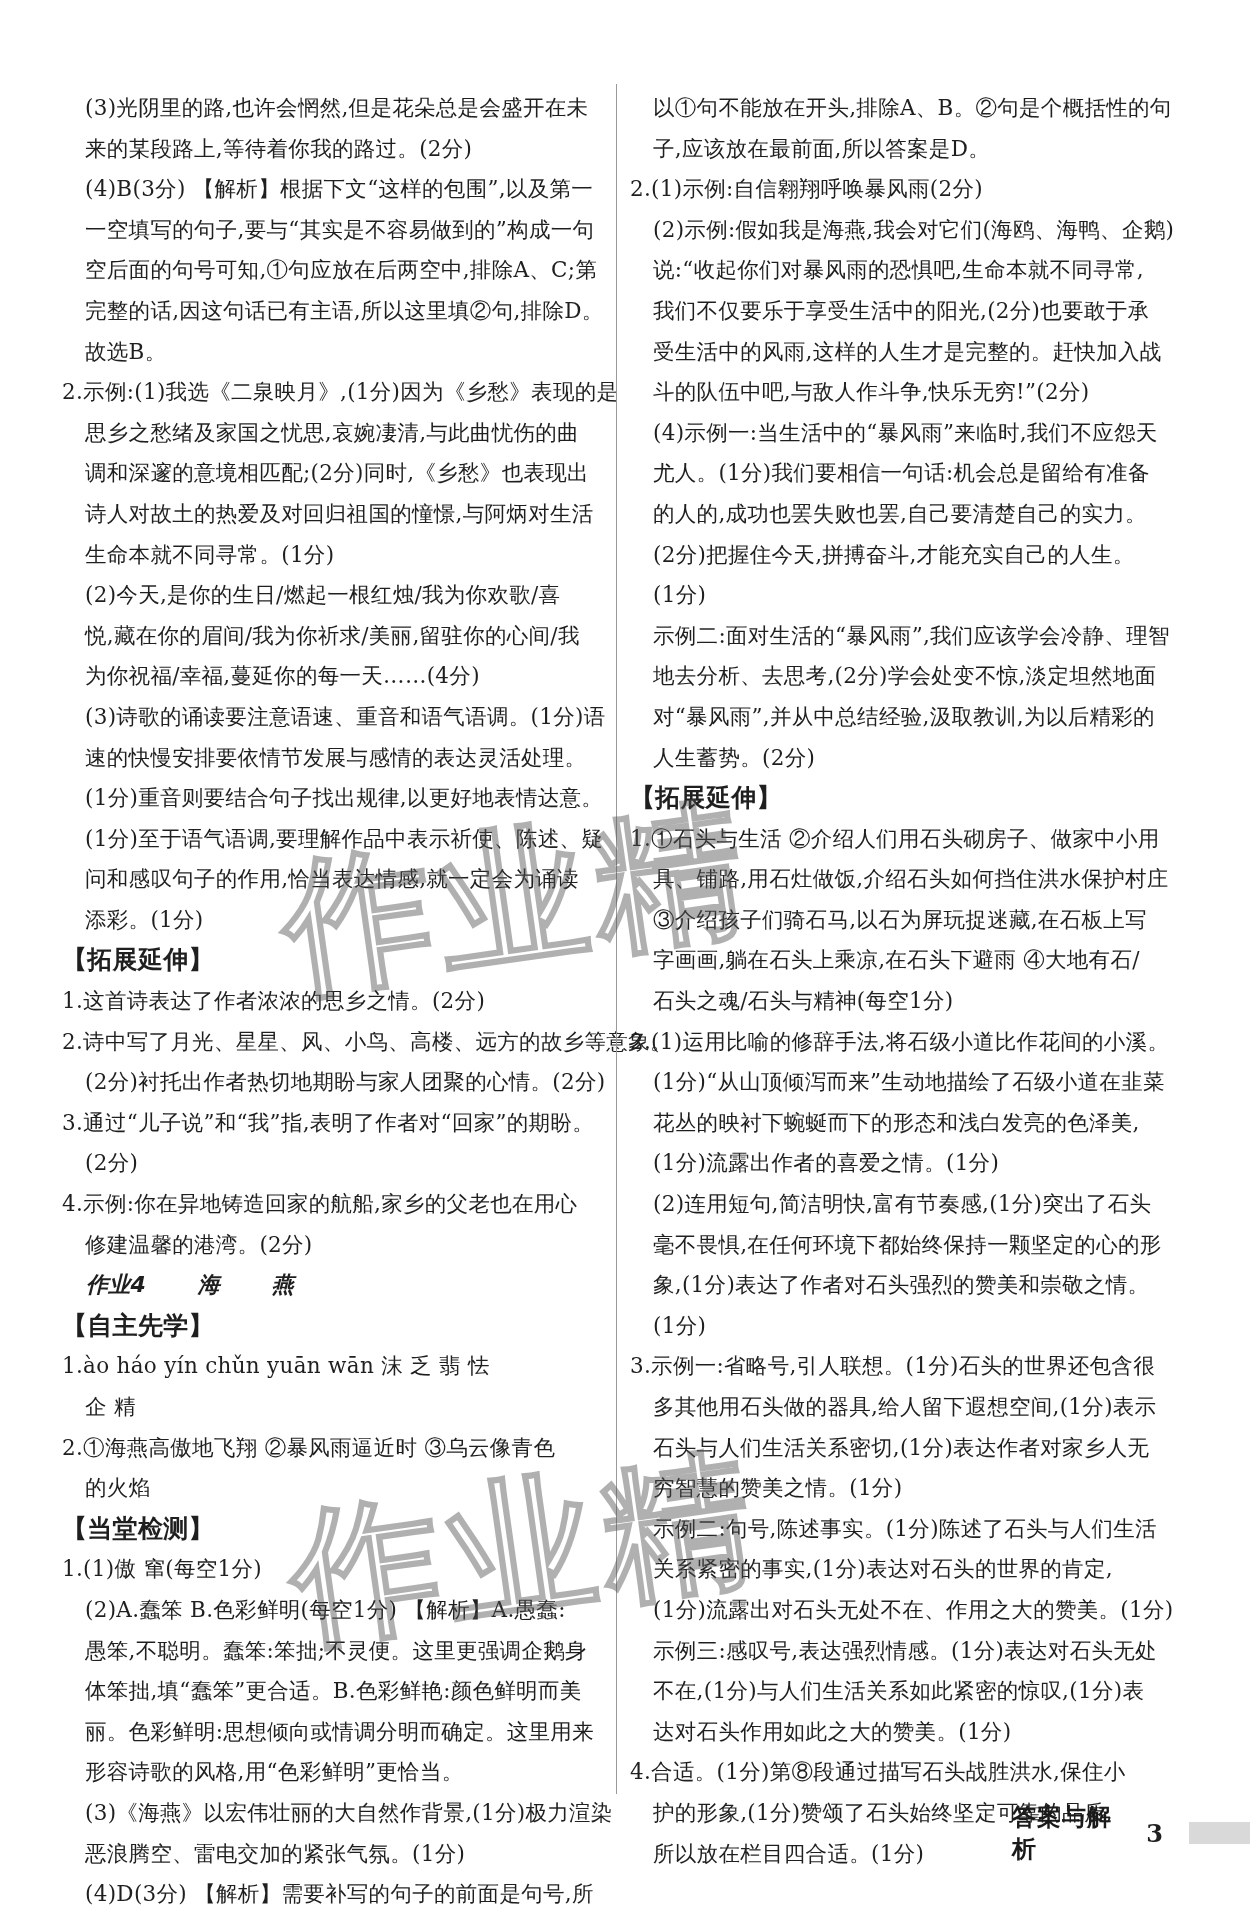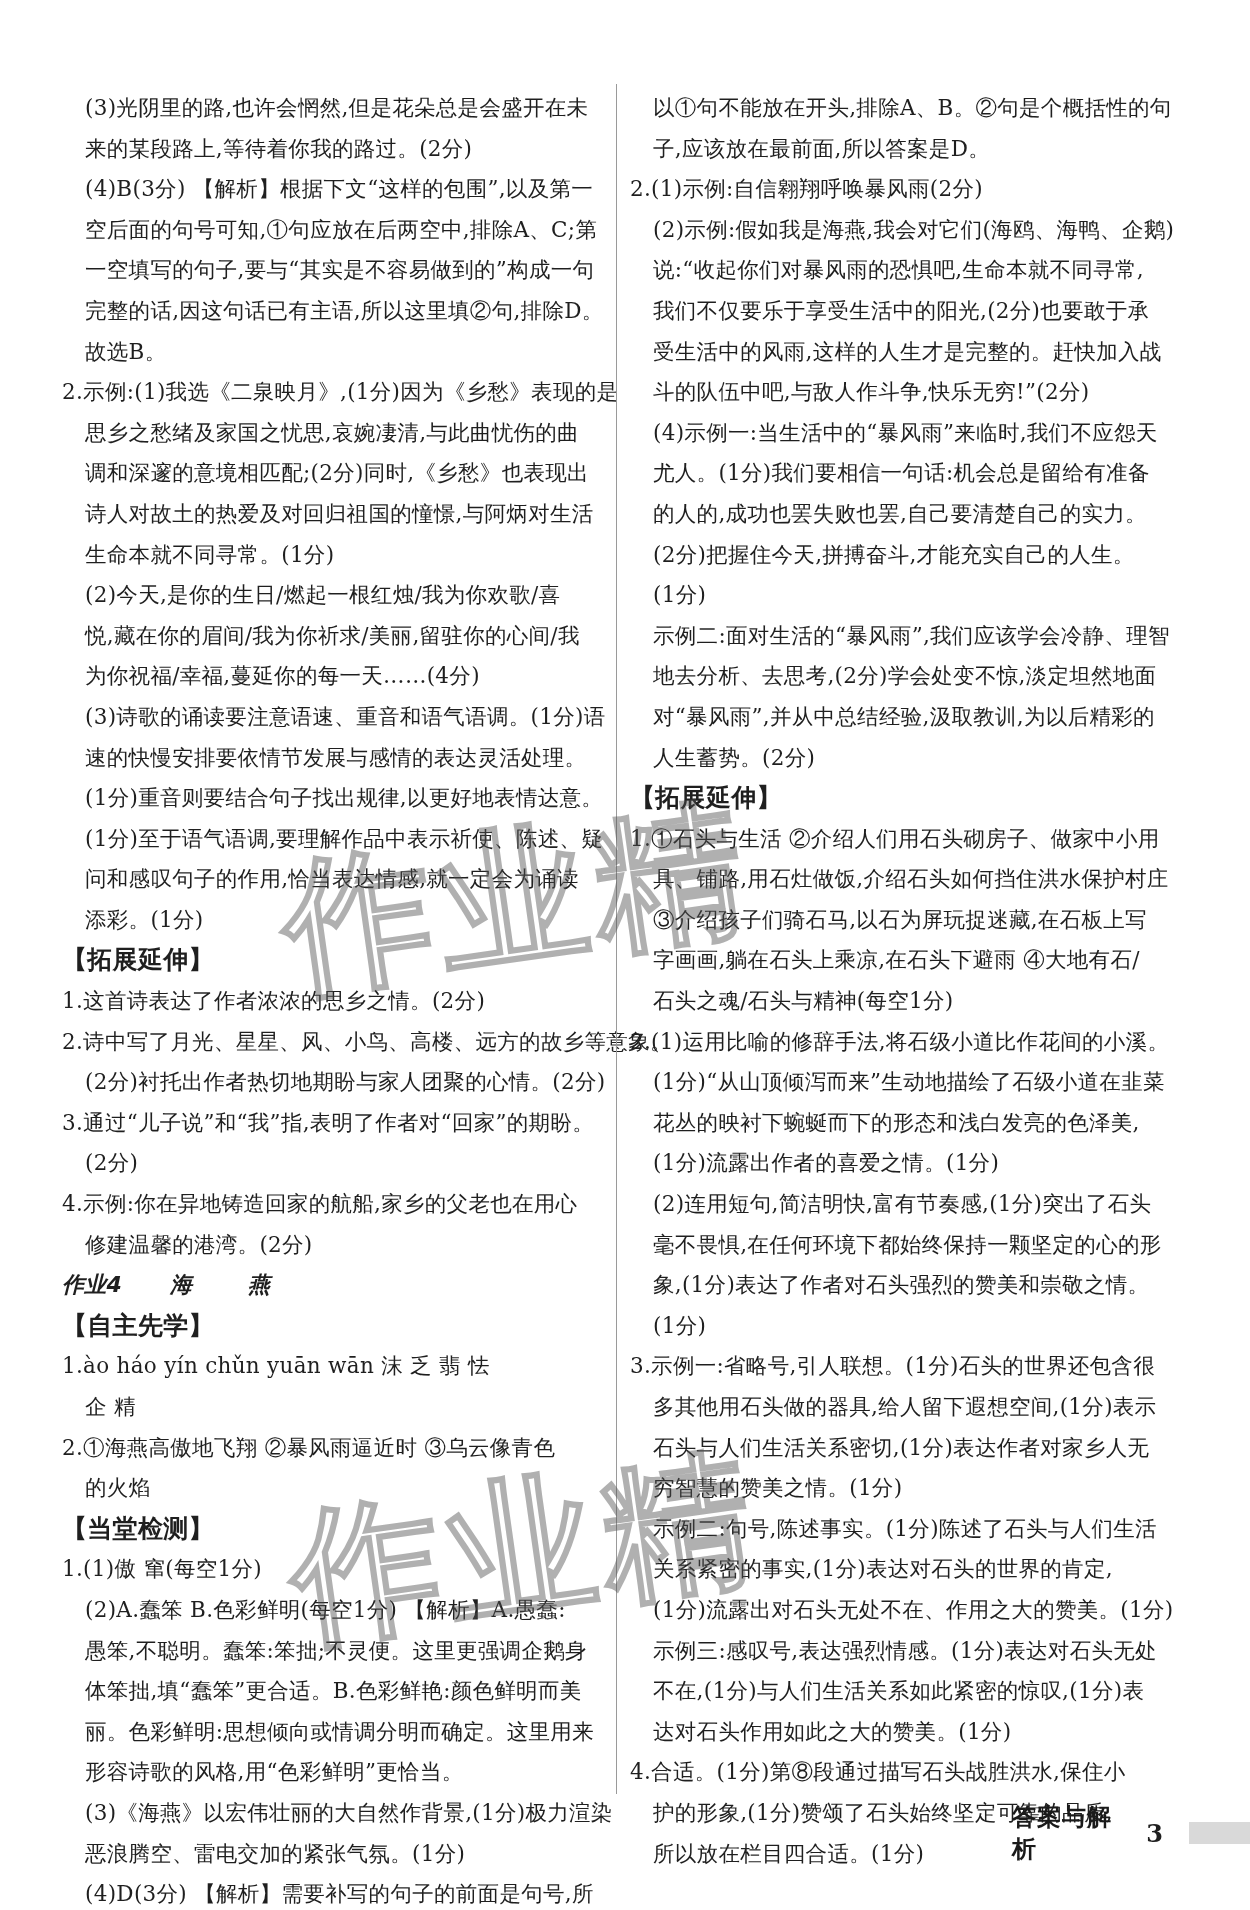--- a/index.html
+++ b/index.html
@@ -10,21 +10,21 @@
   .page { position: absolute; left: 0; top: 0; width: 1250px; height: 1910px; }
   .col { position: absolute; top: 88px; font-size: 21.5px; line-height: 40.6px; letter-spacing: 0.3px; }
   .col-left { left: 62px; width: 542px; }
   .col-right { left: 630px; width: 560px; }
   .divider { position: absolute; left: 616px; top: 84px; width: 1px; height: 1710px; background: #9a9a9a; }
   .line { white-space: nowrap; display: block; height: 40.6px; }
   .indent { padding-left: 23px; }
   .section-head { font-family: "DejaVu Sans", sans-serif; font-weight: bold; font-size: 25px; }
   .lesson-title {
     font-family: "DejaVu Sans", sans-serif; font-weight: bold; font-style: italic; font-size: 22px;
-    display: flex; gap: 0;
+    display: flex; gap: 0; text-align: center;
   }
   .lesson-title .t1 { width: 108px; }
   .lesson-title .t2 { width: 78px; }
   .lesson-title .t3 { width: 70px; }
   .footer { position: absolute; top: 1801px; left: 1012px; display: flex; align-items: center; }
   .footer-title { font-family: "DejaVu Sans", sans-serif; font-size: 24px; font-weight: bold; color: #1a1a1a; letter-spacing: 1px; }
   .footer-num { font-family: "DejaVu Serif", serif; font-size: 24px; font-weight: bold; margin-left: 22px; }
   .footer-bar { width: 68px; height: 22px; background: #d9d9d9; margin-left: 26px; }
   .watermark {
     position: absolute; font-family: "DejaVu Sans", sans-serif; font-weight: bold; font-size: 150px;
@@ -35,22 +35,22 @@
   .wm2 { left: 290px; top: 1450px; }
 </style>
 </head>
 <body>
 
 <div class="page">
   <div class="col col-left" id="left-col">
       <div class="line indent">(3)光阴里的路,也许会惘然,但是花朵总是会盛开在未</div>
       <div class="line indent">来的某段路上,等待着你我的路过。(2分)</div>
       <div class="line indent">(4)B(3分) 【解析】根据下文“这样的包围”,以及第一</div>
+      <div class="line indent">一空填写的句子,要与“其实是不容易做到的”构成一句</div>
       <div class="line indent">空后面的句号可知,①句应放在后两空中,排除A、C;第</div>
-      <div class="line indent">一空填写的句子,要与“其实是不容易做到的”构成一句</div>
       <div class="line indent">完整的话,因这句话已有主语,所以这里填②句,排除D。</div>
       <div class="line indent">故选B。</div>
       <div class="line">2.示例:(1)我选《二泉映月》,(1分)因为《乡愁》表现的是</div>
       <div class="line indent">思乡之愁绪及家国之忧思,哀婉凄清,与此曲忧伤的曲</div>
       <div class="line indent">调和深邃的意境相匹配;(2分)同时,《乡愁》也表现出</div>
       <div class="line indent">诗人对故土的热爱及对回归祖国的憧憬,与阿炳对生活</div>
       <div class="line indent">生命本就不同寻常。(1分)</div>
       <div class="line indent">(2)今天,是你的生日/燃起一根红烛/我为你欢歌/喜</div>
       <div class="line indent">悦,藏在你的眉间/我为你祈求/美丽,留驻你的心间/我</div>
       <div class="line indent">为你祝福/幸福,蔓延你的每一天……(4分)</div>

